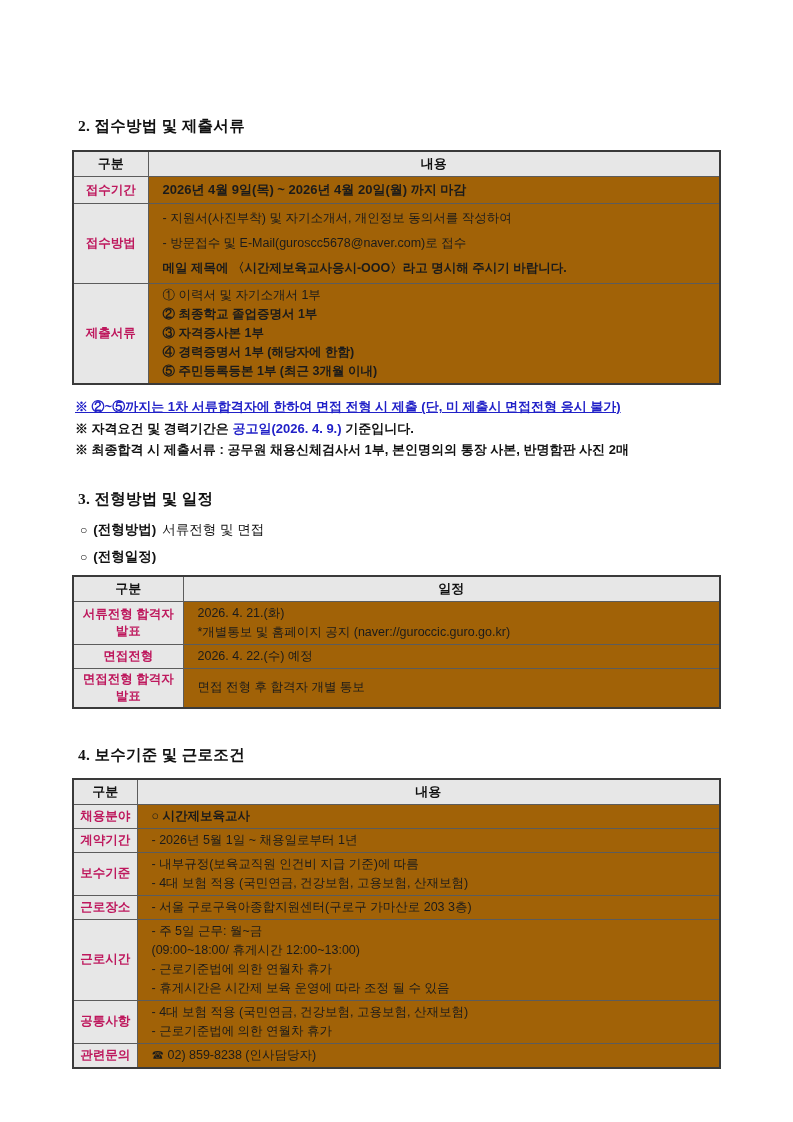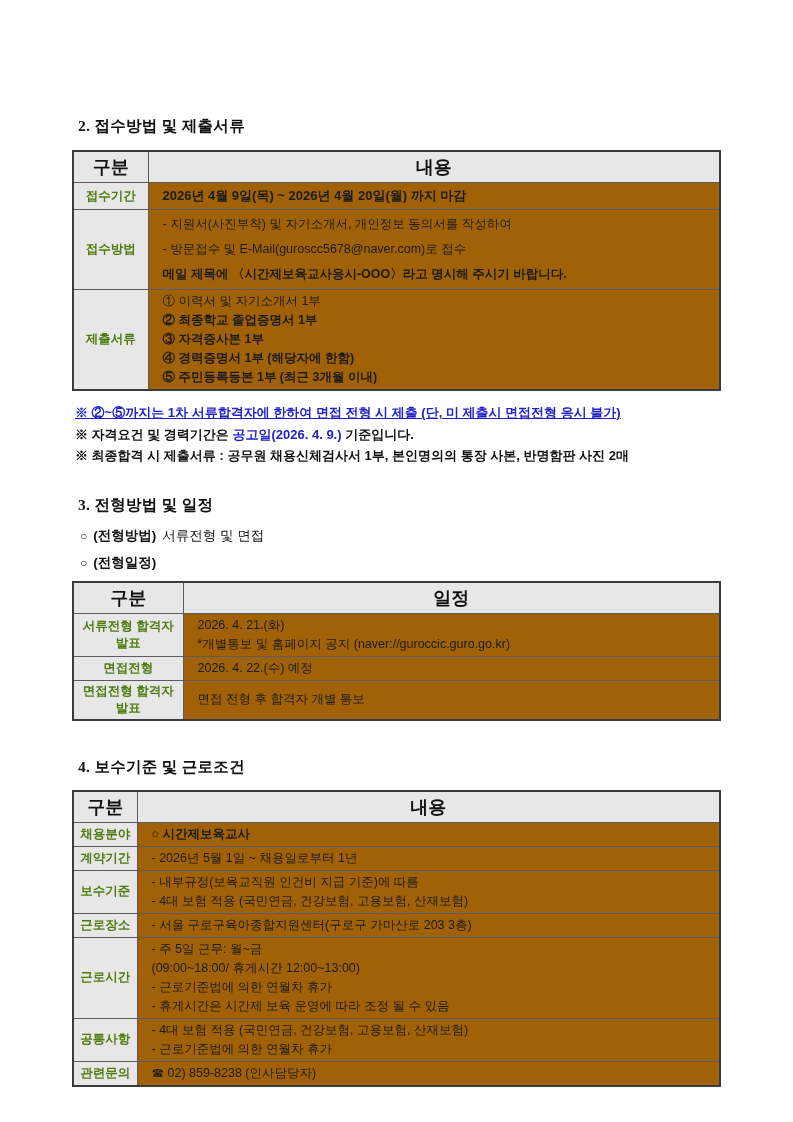--- a/index.html
+++ b/index.html
@@ -19,26 +19,26 @@
   h2.mt-s3 { margin-top:28px; margin-bottom:11px; }
   h2.mt-s4 { margin-top:36px; margin-bottom:12px; }
 
   table.doc {
     width:100%; border-collapse:collapse;
     border:2px solid #3a3a3a;
     table-layout:fixed;
   }
   table.doc th, table.doc td { border:1px solid #5c5c5c; }
   table.doc th {
-    background:#e7e7e7; font-size:18px; font-weight:bold;
+    background:#e7e7e7; font-size:13px; font-weight:bold;
     text-align:center; padding:3px 2px; color:#111;
   }
   td.label-cell {
     background:#e7e7e7; text-align:center; font-weight:bold;
-    vertical-align:middle; font-size:12.5px; padding:2px 3px; color:#4d7c0f;
+    vertical-align:middle; font-size:12.5px; padding:2px 3px; color:#be185d;
   }
   td.content-cell { padding:2px 14px; font-size:12.5px; vertical-align:middle; background:#a16207; }
   .cline { line-height:19px; }
   .label-line { line-height:17px; }
 
   
   #table-s2 tbody tr:nth-child(2) .cline { padding:3px 0; }
   #table-s2 tbody tr:nth-child(1) .cline { line-height:22px; font-size:13px; }
 
   .t1 col.c1 { width:75px; }

